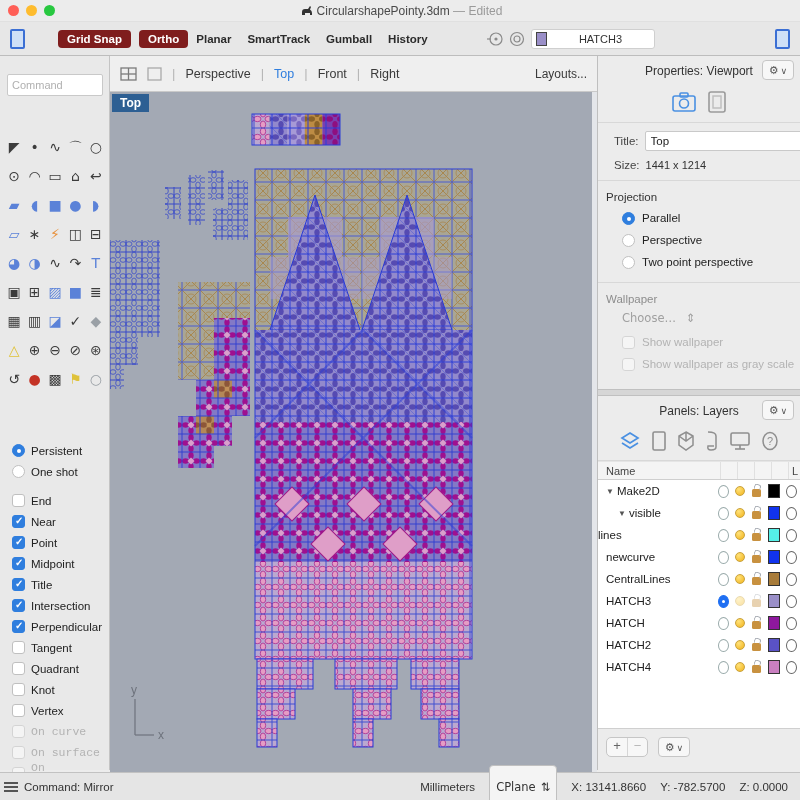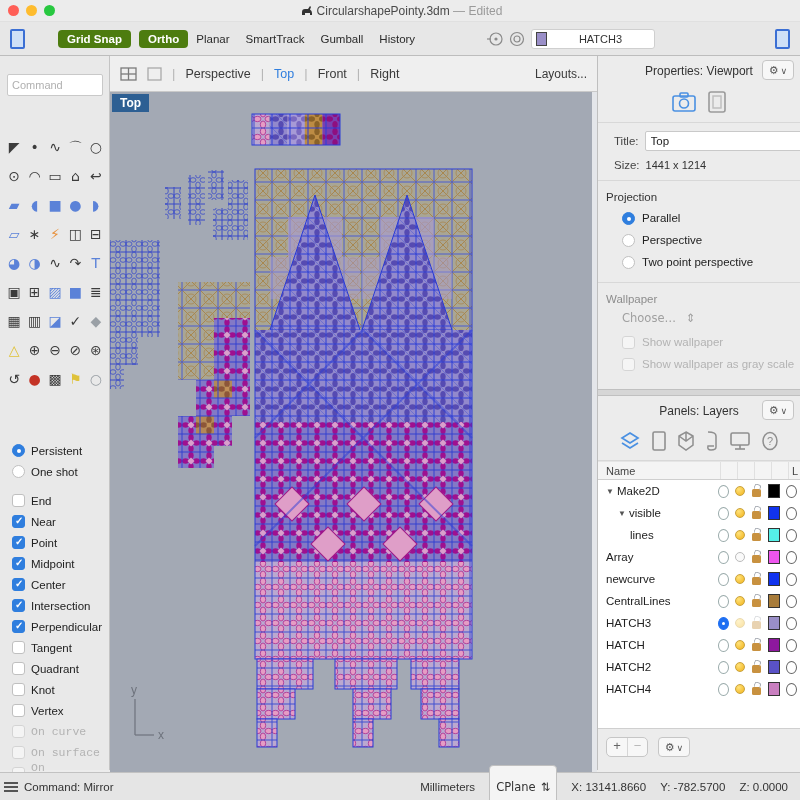--- a/index.html
+++ b/index.html
@@ -13,22 +13,22 @@
   .light.red{background:#ff5f57;} .light.yel{background:#febc2e;} .light.grn{background:#28c840;}
   .wtitle { position:absolute; left:2px; right:0; top:4px; text-align:center; font-size:12px; color:#4a4a4a; }
   .wtitle .edited { color:#9a9a9a; }
   .rhino-ic { display:inline-block; vertical-align:-2px; margin-right:4px; }
 
   
   .toolbar { position:absolute; left:0; top:22px; width:800px; height:34px; background:#e7e7e7; border-bottom:1px solid #bdbdbd; display:flex; align-items:center; }
   .panel-toggle { width:15px; height:20px; border:2px solid #3b6fd4; background:#cfe0f7; border-radius:2px; }
   .pt-left { position:absolute; left:10px; top:7px; }
   .pt-right { position:absolute; right:10px; top:7px; }
-  .tb-btn { background:#4d7c0f; color:#fff; font-weight:bold; font-size:11.5px; padding:3px 9px; border-radius:4px; margin-right:8px; }
-  .tb-label { color:#2b2b2b; font-weight:normal; font-size:11.5px; margin-right:16px; }
+  .tb-btn { background:#7f1d1d; color:#fff; font-weight:bold; font-size:11.5px; padding:3px 9px; border-radius:4px; margin-right:8px; }
+  .tb-label { color:#2b2b2b; font-weight:bold; font-size:11.5px; margin-right:16px; }
   .tb-group { position:absolute; left:58px; top:0; height:34px; display:flex; align-items:center; }
   .tb-right { position:absolute; left:487px; top:0; height:34px; display:flex; align-items:center; gap:6px; }
   .circ-ic { width:16px; height:16px; }
   .hatch-field { width:124px; height:20px; background:#fff; border:1px solid #cfcfcf; border-radius:3px; display:flex; align-items:center; padding:0 4px; }
   .hatch-sw { width:11px; height:14px; border:1px solid #444; margin-right:4px; }
   .hatch-txt { flex:1; text-align:center; color:#333; font-size:11px; }
 
   
   .sidebar { position:absolute; left:0; top:56px; width:110px; height:714px; background:#e9e9e9; border-right:1px solid #c4c4c4; }
   .cmd-input { position:absolute; left:7px; top:18px; width:96px; height:22px; background:#fff; border:1px solid #c9c9c9; border-radius:2px; font-size:11px; color:#333; padding:0 4px; }
@@ -228,21 +228,21 @@
       <div class="os-row">
         <span class="cb checked"></span>
         <span class="lbl">Point</span>
       </div>
       <div class="os-row">
         <span class="cb checked"></span>
         <span class="lbl">Midpoint</span>
       </div>
       <div class="os-row">
         <span class="cb checked"></span>
-        <span class="lbl">Center</span>
+        <span class="lbl">Title</span>
       </div>
       <div class="os-row">
         <span class="cb checked"></span>
         <span class="lbl">Intersection</span>
       </div>
       <div class="os-row">
         <span class="cb checked"></span>
         <span class="lbl">Perpendicular</span>
       </div>
       <div class="os-row">
@@ -560,37 +560,27 @@
           <span class="arrow">▼</span>
           <span>visible</span>
         </span>
         <span class="lcur"></span>
         <span class="bulb"></span>
         <span class="lock"></span>
         <span class="lswatch" style="background: rgb(17, 51, 238);"></span>
         <span class="lmat"></span>
       </div>
       <div class="lay-row">
-        <span class="nm" style="padding-left: 32px;">
+        <span class="nm" style="">
           <span>lines</span>
         </span>
         <span class="lcur"></span>
         <span class="bulb"></span>
         <span class="lock"></span>
         <span class="lswatch" style="background: rgb(85, 240, 232);"></span>
-        <span class="lmat"></span>
-      </div>
-      <div class="lay-row">
-        <span class="nm" style="padding-left: 8px;">
-          <span>Array</span>
-        </span>
-        <span class="lcur"></span>
-        <span class="bulb off"></span>
-        <span class="lock"></span>
-        <span class="lswatch" style="background: rgb(238, 85, 238);"></span>
         <span class="lmat"></span>
       </div>
       <div class="lay-row">
         <span class="nm" style="padding-left: 8px;">
           <span>newcurve</span>
         </span>
         <span class="lcur"></span>
         <span class="bulb"></span>
         <span class="lock"></span>
         <span class="lswatch" style="background: rgb(17, 51, 238);"></span>

